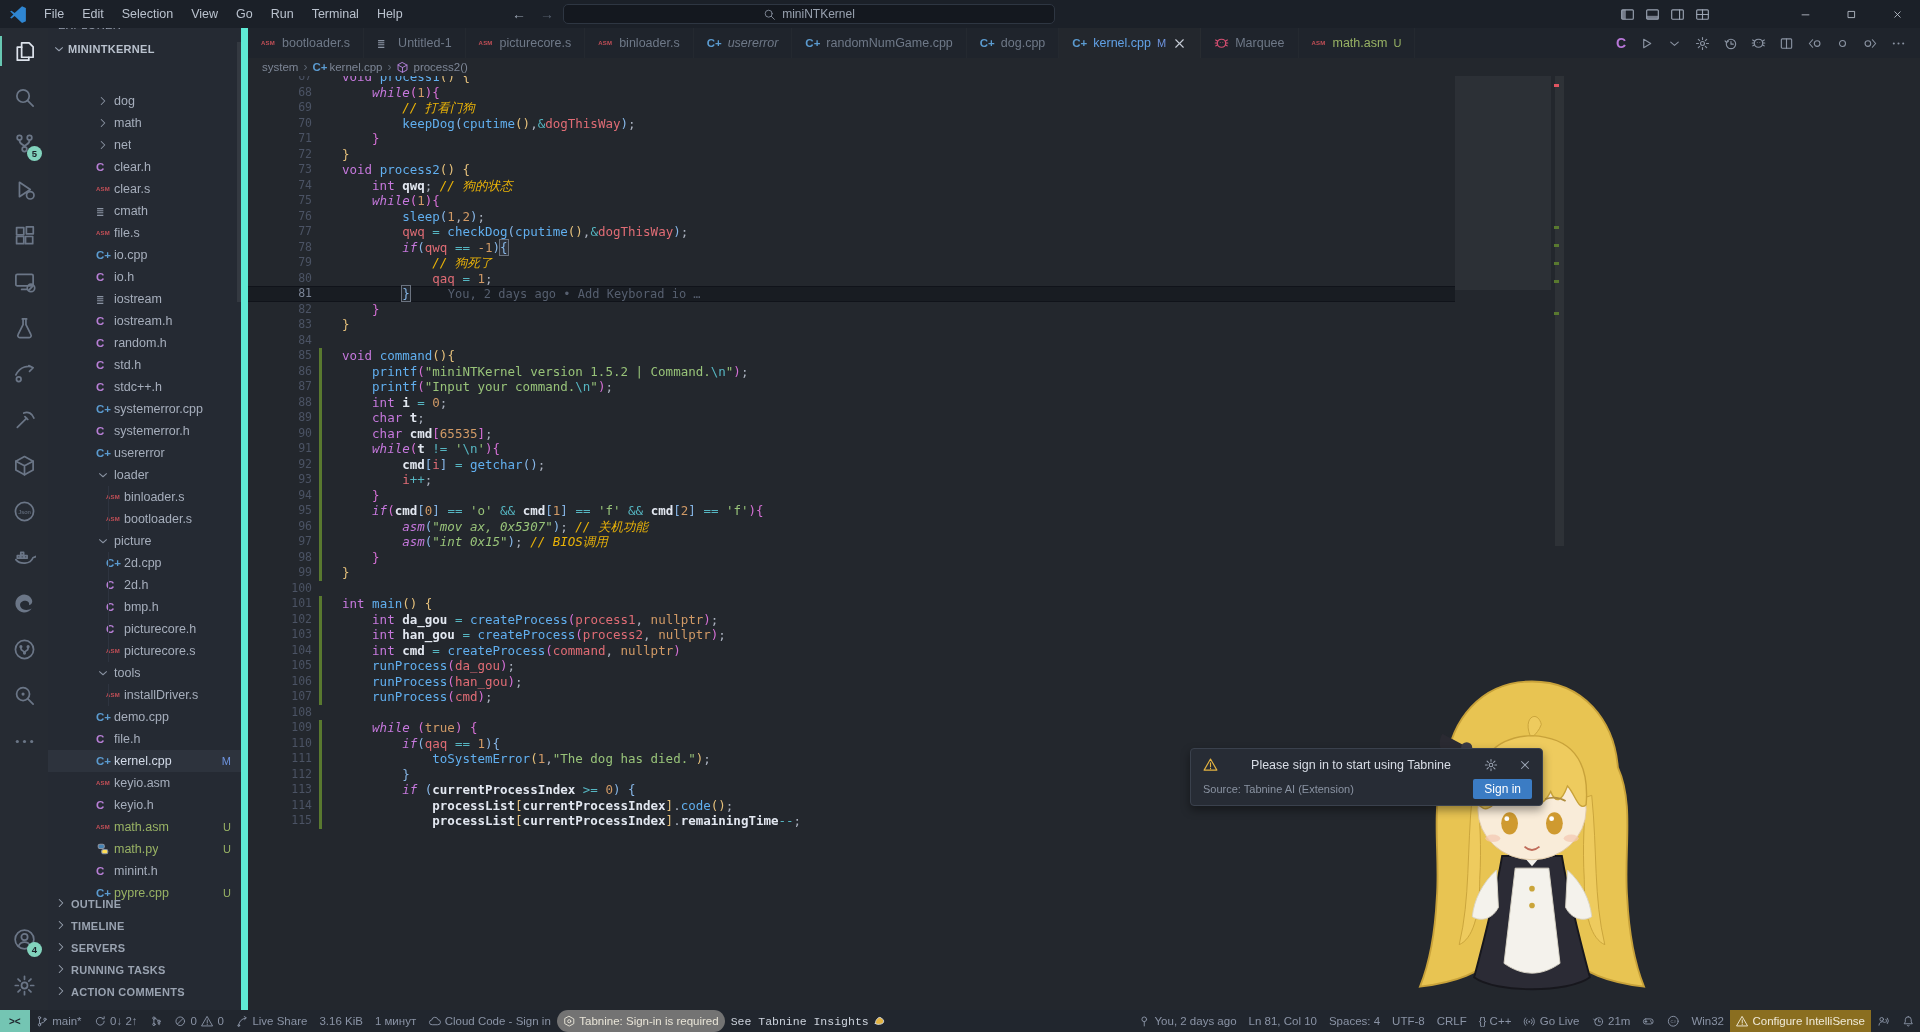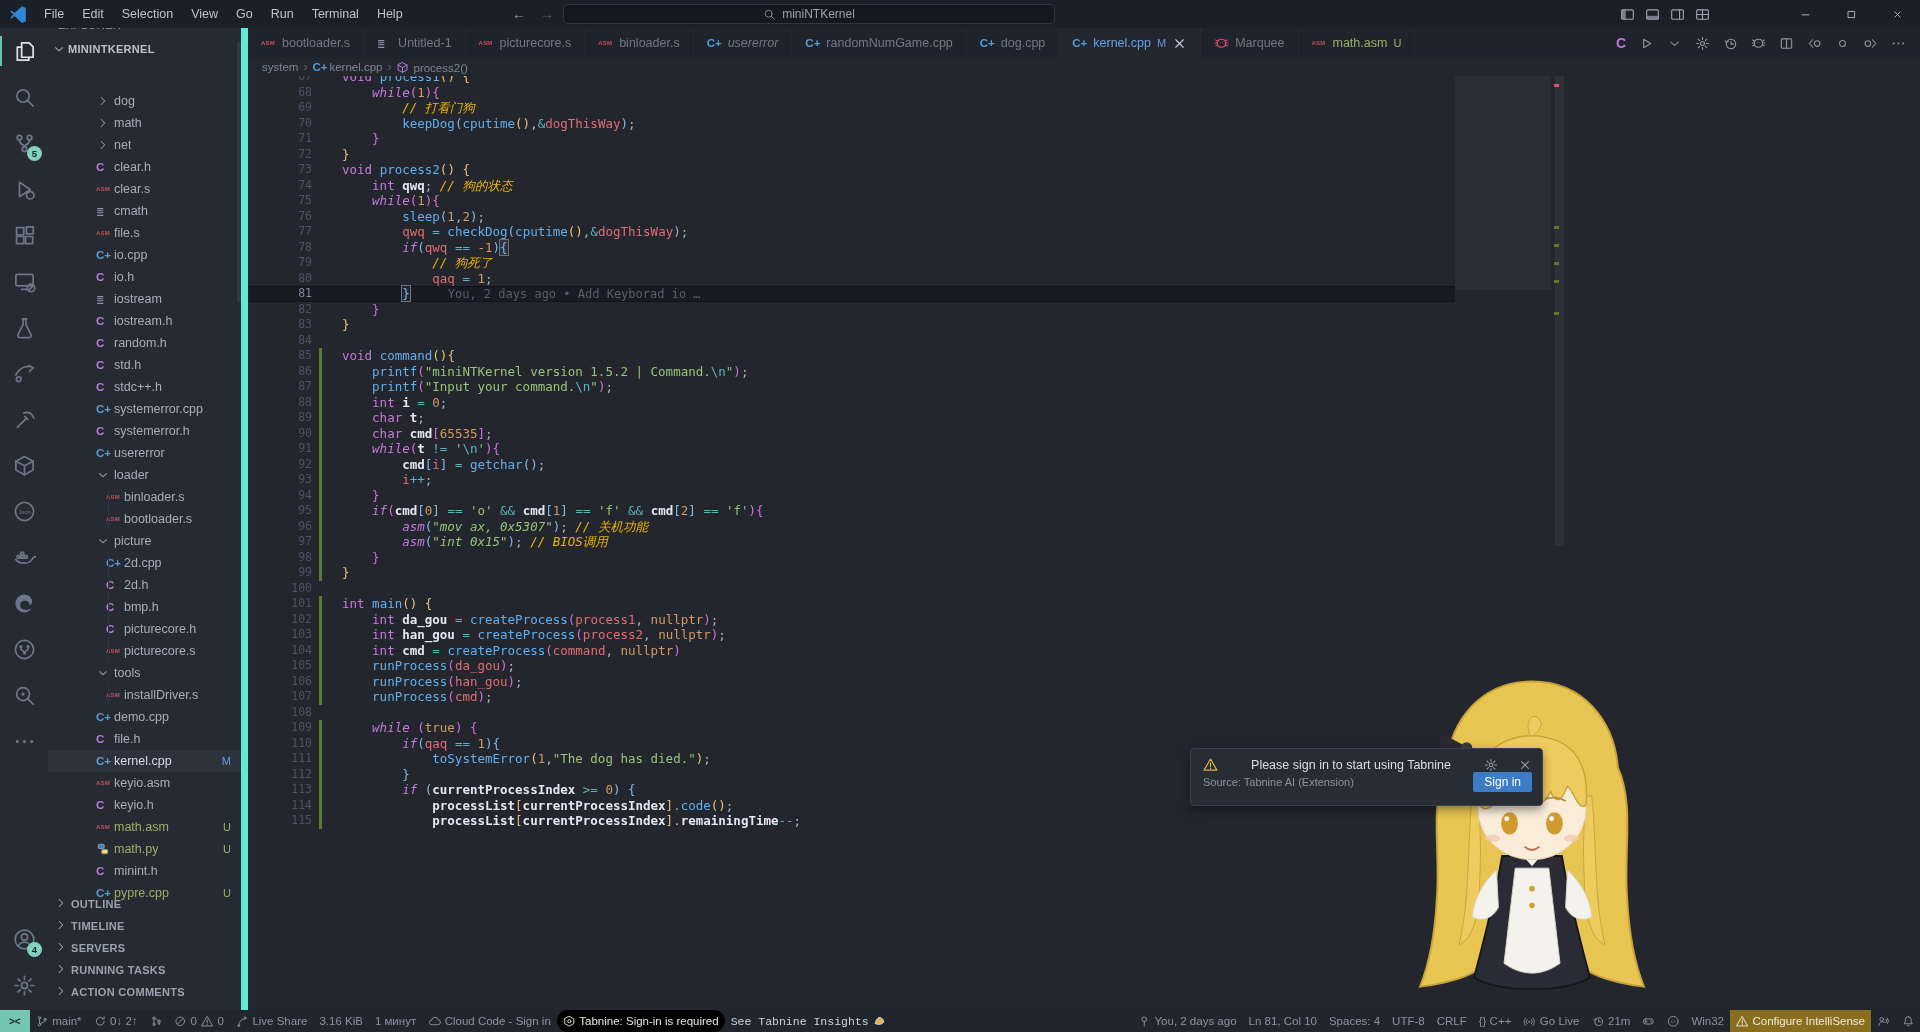--- a/index.html
+++ b/index.html
@@ -86,21 +86,21 @@
   .tab.untracked { color:#98b264; }
   .t-badge { font-size:11px; }
   .t-badge.mod { color:#6d93de; } .t-badge.unt { color:#98b264; }
   .t-close { width:14px; height:14px; color:#c6ccd6; }
   #editor-actions { margin-left:auto; display:flex; align-items:center; gap:13px; padding:0 14px; color:#8a93a2; }
   #editor-actions .ic { width:15px; height:15px; }
   #editor-actions .txt-ic { font-weight:700; font-size:14px; }
   .purple { color:#b877d8; }
   #breadcrumbs { height:18px; display:flex; align-items:center; gap:5px; padding-left:14px;
     font-size:11.5px; color:#7d8696; }
-  #breadcrumbs .crumb { display:flex; align-items:flex-end; gap:4px; }
+  #breadcrumbs .crumb { display:flex; align-items:flex-start; gap:4px; }
   #breadcrumbs .sep { color:#5a6370; font-size:12px; }
   #breadcrumbs .fi { width:13px; }
   #breadcrumbs .ic { width:13px; height:13px; color:#b180d7; }
 
   
   #code-wrap { position:absolute; top:48px; bottom:0; left:0; right:0; overflow:hidden; }
   #code-lines { margin-top:-7px; font-family:"DejaVu Sans Mono",monospace; font-size:12.5px; line-height:15.5px; }
   .cl { height:15.5px; position:relative; width:1207px; white-space:pre; }
   .cl .num { position:absolute; left:0; width:64px; text-align:right; color:#4b5364; font-size:11.5px; }
   .cl.cur .num { color:#7b8496; }
@@ -130,31 +130,31 @@
   #mascot { position:absolute; left:1392px; bottom:0; width:280px; height:380px; z-index:4; }
 
   
   #toast { position:absolute; left:1190px; top:748px; width:353px; height:58px; background:#272c35;
     border:1px solid #3a414d; border-radius:4px; z-index:15; box-shadow:0 4px 10px rgba(0,0,0,.4);
     padding:8px 10px 7px 12px; }
   #toast-row1 { display:flex; align-items:center; gap:20px;text-align:center; }
   #toast-row1 .warn { width:15px; height:15px; color:#e3b341; }
   #toast-title { flex:1; font-size:12.5px; color:#d8dde6; }
   #toast-row1 .act { width:14px; height:14px; color:#9aa3b2; }
-  #toast-row2 { display:flex; align-items:center; }
+  #toast-row2 { display:flex; align-items:center; margin-top:7px; }
   #toast-source { flex:1; font-size:11px; color:#8a93a2; }
   #toast-signin { background:#3b7cc4; color:#fff; font-size:12px; padding:3px 11px; border:none; border-radius:2px; }
 
   
   #statusbar { position:absolute; left:0; right:0; bottom:0; height:22px; background:#21262e;
     display:flex; align-items:stretch; font-size:11.5px; color:#8a93a5; z-index:40; }
   .sb-item { display:flex; align-items:center; gap:4px; padding:0 6px; white-space:nowrap; }
   .sb-item .ic { width:12.5px; height:12.5px; }
   .sb-item.accent { background:#74c5b3; color:#1d222a; font-weight:700; padding:0 9px; }
-  .sb-item.olive { background:#000000; color:#e8e4d7;border-radius:11px; }
+  .sb-item.olive { background:#737373; color:#e8e4d7;border-radius:11px; }
   .sb-item.gold { background:#8a6e20; color:#f0ead8; }
   .sb-item.bright { color:#ccd2dc;font-family:Liberation Mono, monospace; }
   #sb-left { display:flex; align-items:stretch; }
   #sb-right { display:flex; align-items:stretch; margin-left:auto; }
 </style>
 </head>
 <body>
 
 <div id="titlebar">
   <span id="vscode-logo" class="ic">

